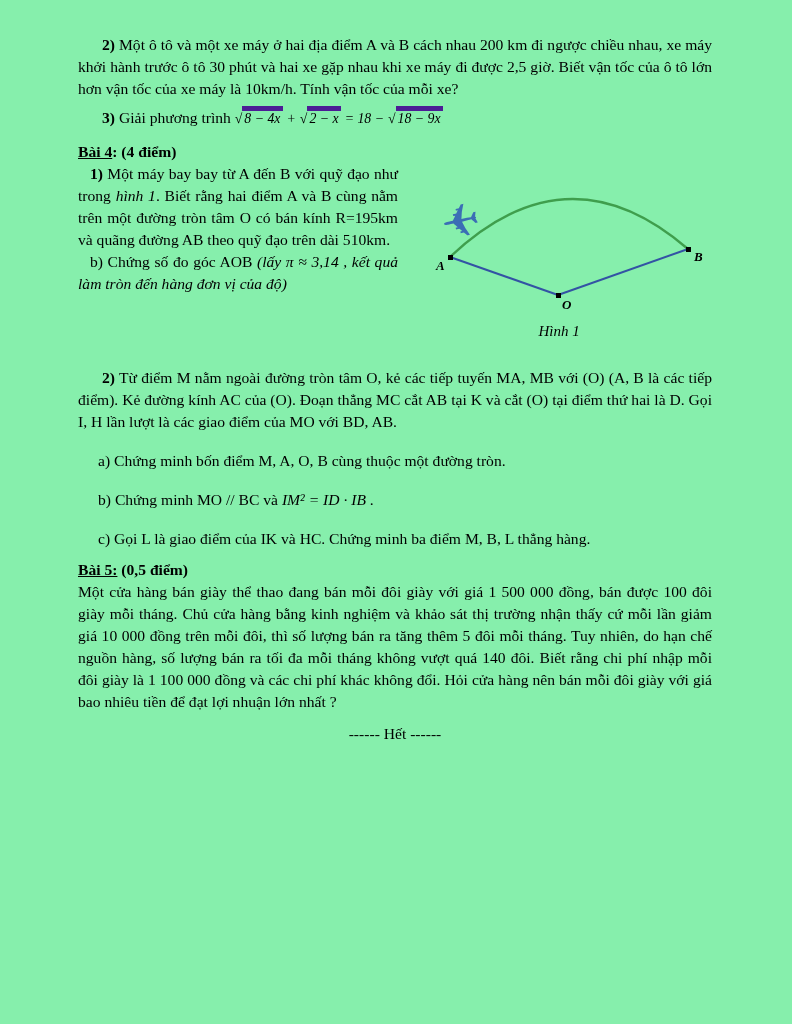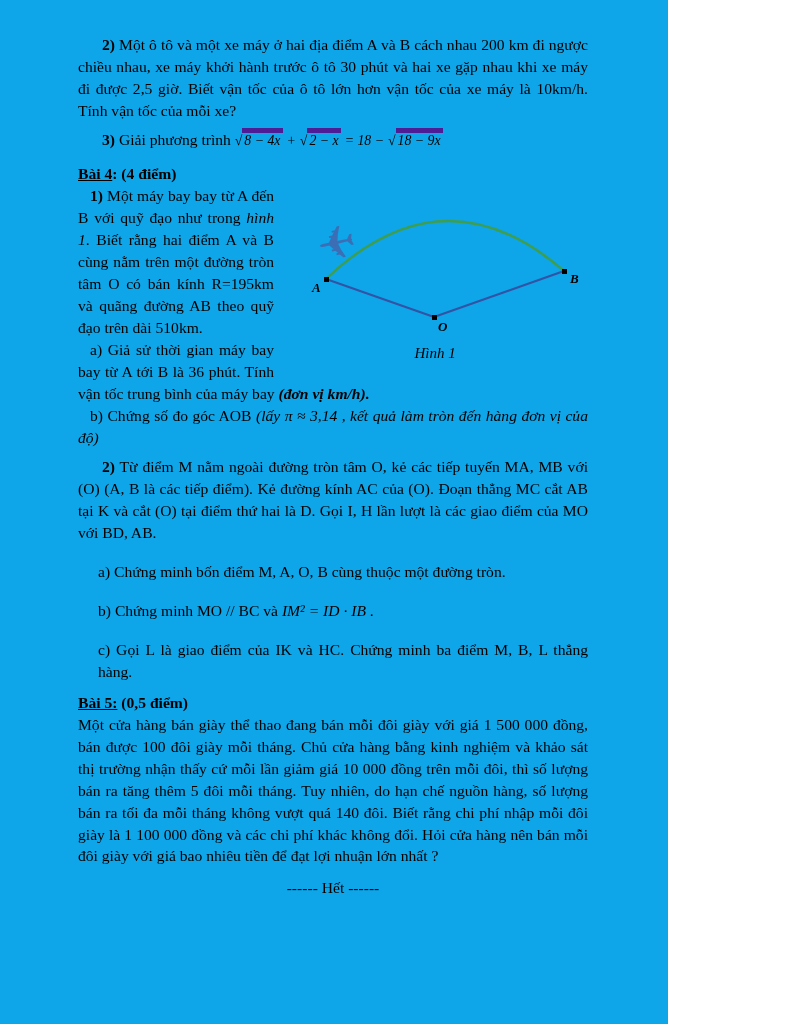--- a/index.html
+++ b/index.html
@@ -1,25 +1,25 @@
 <!DOCTYPE html>
 <html><head>
 <meta charset="utf-8">
 <style>
   * { box-sizing: border-box; }
   html, body { margin: 0; padding: 0; background: #ffffff; }
   .page {
-    width: 668px;
+    width: 792px;
     min-height: 1024px;
     padding: 34px 80px 40px 78px;
     font-family: "Liberation Serif", "DejaVu Serif", serif;
     font-size: 15.6px;
     line-height: 1.41;
     color: #000;
-    background: #0ea5e9;
+    background: #86efac;
   }
   p { margin: 0; text-align: justify; }
   .b { font-weight: bold; }
   .i { font-style: italic; }
   .bi { font-weight: bold; font-style: italic; }
   .u { text-decoration: underline; }
   .ind { text-indent: 24px; }
   .sub { text-indent: 12px; }
   .gap { margin-top: 7px; }
   .heading { margin-top: 12px; font-weight: bold; }
@@ -80,21 +80,20 @@
         <text class="svglabel" x="288" y="84">B</text>
         <text class="svglabel" x="156" y="132">O</text>
 
         <text class="plane-glyph" fill="#3b6eb5" text-anchor="middle" transform="translate(58,60) scale(-1,1) rotate(12)">✈</text>
       </svg>
       <figcaption class="cap">Hình 1</figcaption>
     </figure>
 
     <p class="sub"><span class="b">1)</span><span> Một máy bay bay từ A đến B với quỹ đạo như trong </span><span class="i">hình 1</span><span>. Biết rằng hai điểm A và B cùng nằm trên một đường tròn tâm O có bán kính R=195km và quãng đường AB theo quỹ đạo trên dài 510km.</span></p>
 
-    <p class="sub"><span>a) Giả sử thời gian máy bay bay từ A tới B là 36 phút. Tính vận tốc trung bình của máy bay </span><span class="bi">(đơn vị km/h).</span></p>
 
     <p class="sub"><span>b) Chứng số đo góc AOB </span><span class="i">(lấy </span><span class="i math">π ≈ 3,14</span><span class="i"> , kết quả làm tròn đến hàng đơn vị của độ)</span></p>
   </div>
 
   <p class="gap ind"><span class="b">2)</span><span> Từ điểm M nằm ngoài đường tròn tâm O, kẻ các tiếp tuyến MA, MB với (O) (A, B là các tiếp điểm). Kẻ đường kính AC của (O). Đoạn thẳng MC cắt AB tại K và cắt (O) tại điểm thứ hai là D. Gọi I, H lần lượt là các giao điểm của MO với BD, AB.</span></p>
 
   <p class="item">a) Chứng minh bốn điểm M, A, O, B cùng thuộc một đường tròn.</p>
 
   <p class="item"><span>b) Chứng minh MO // BC và </span><span class="math">IM² = ID · IB</span><span> .</span></p>
 

